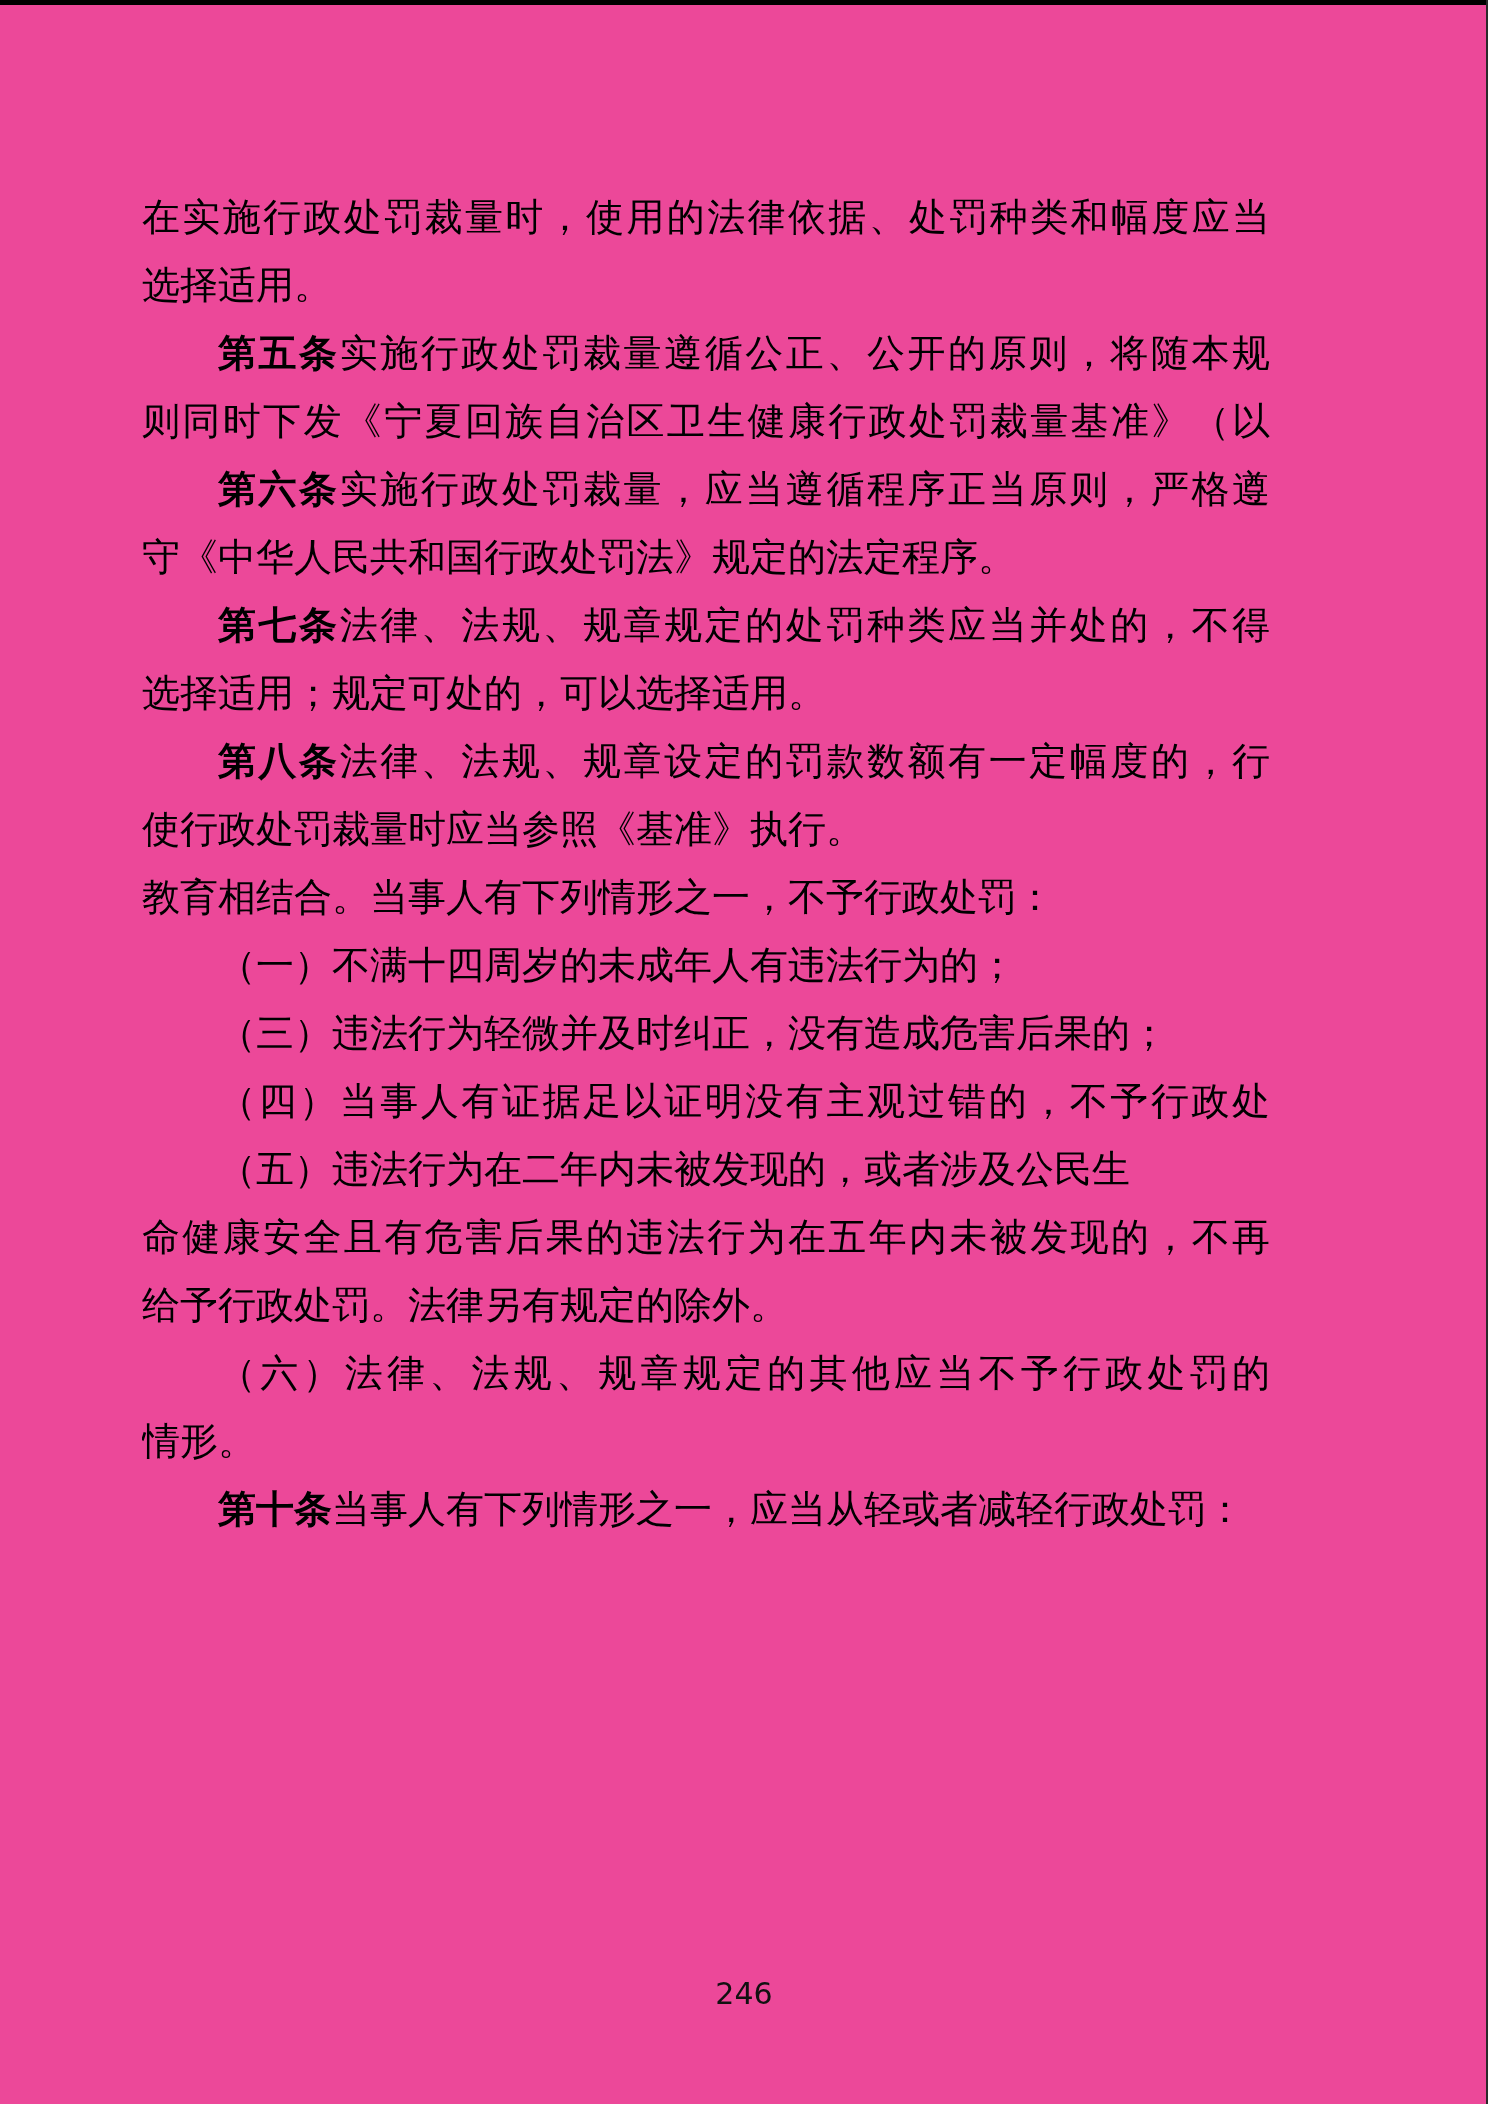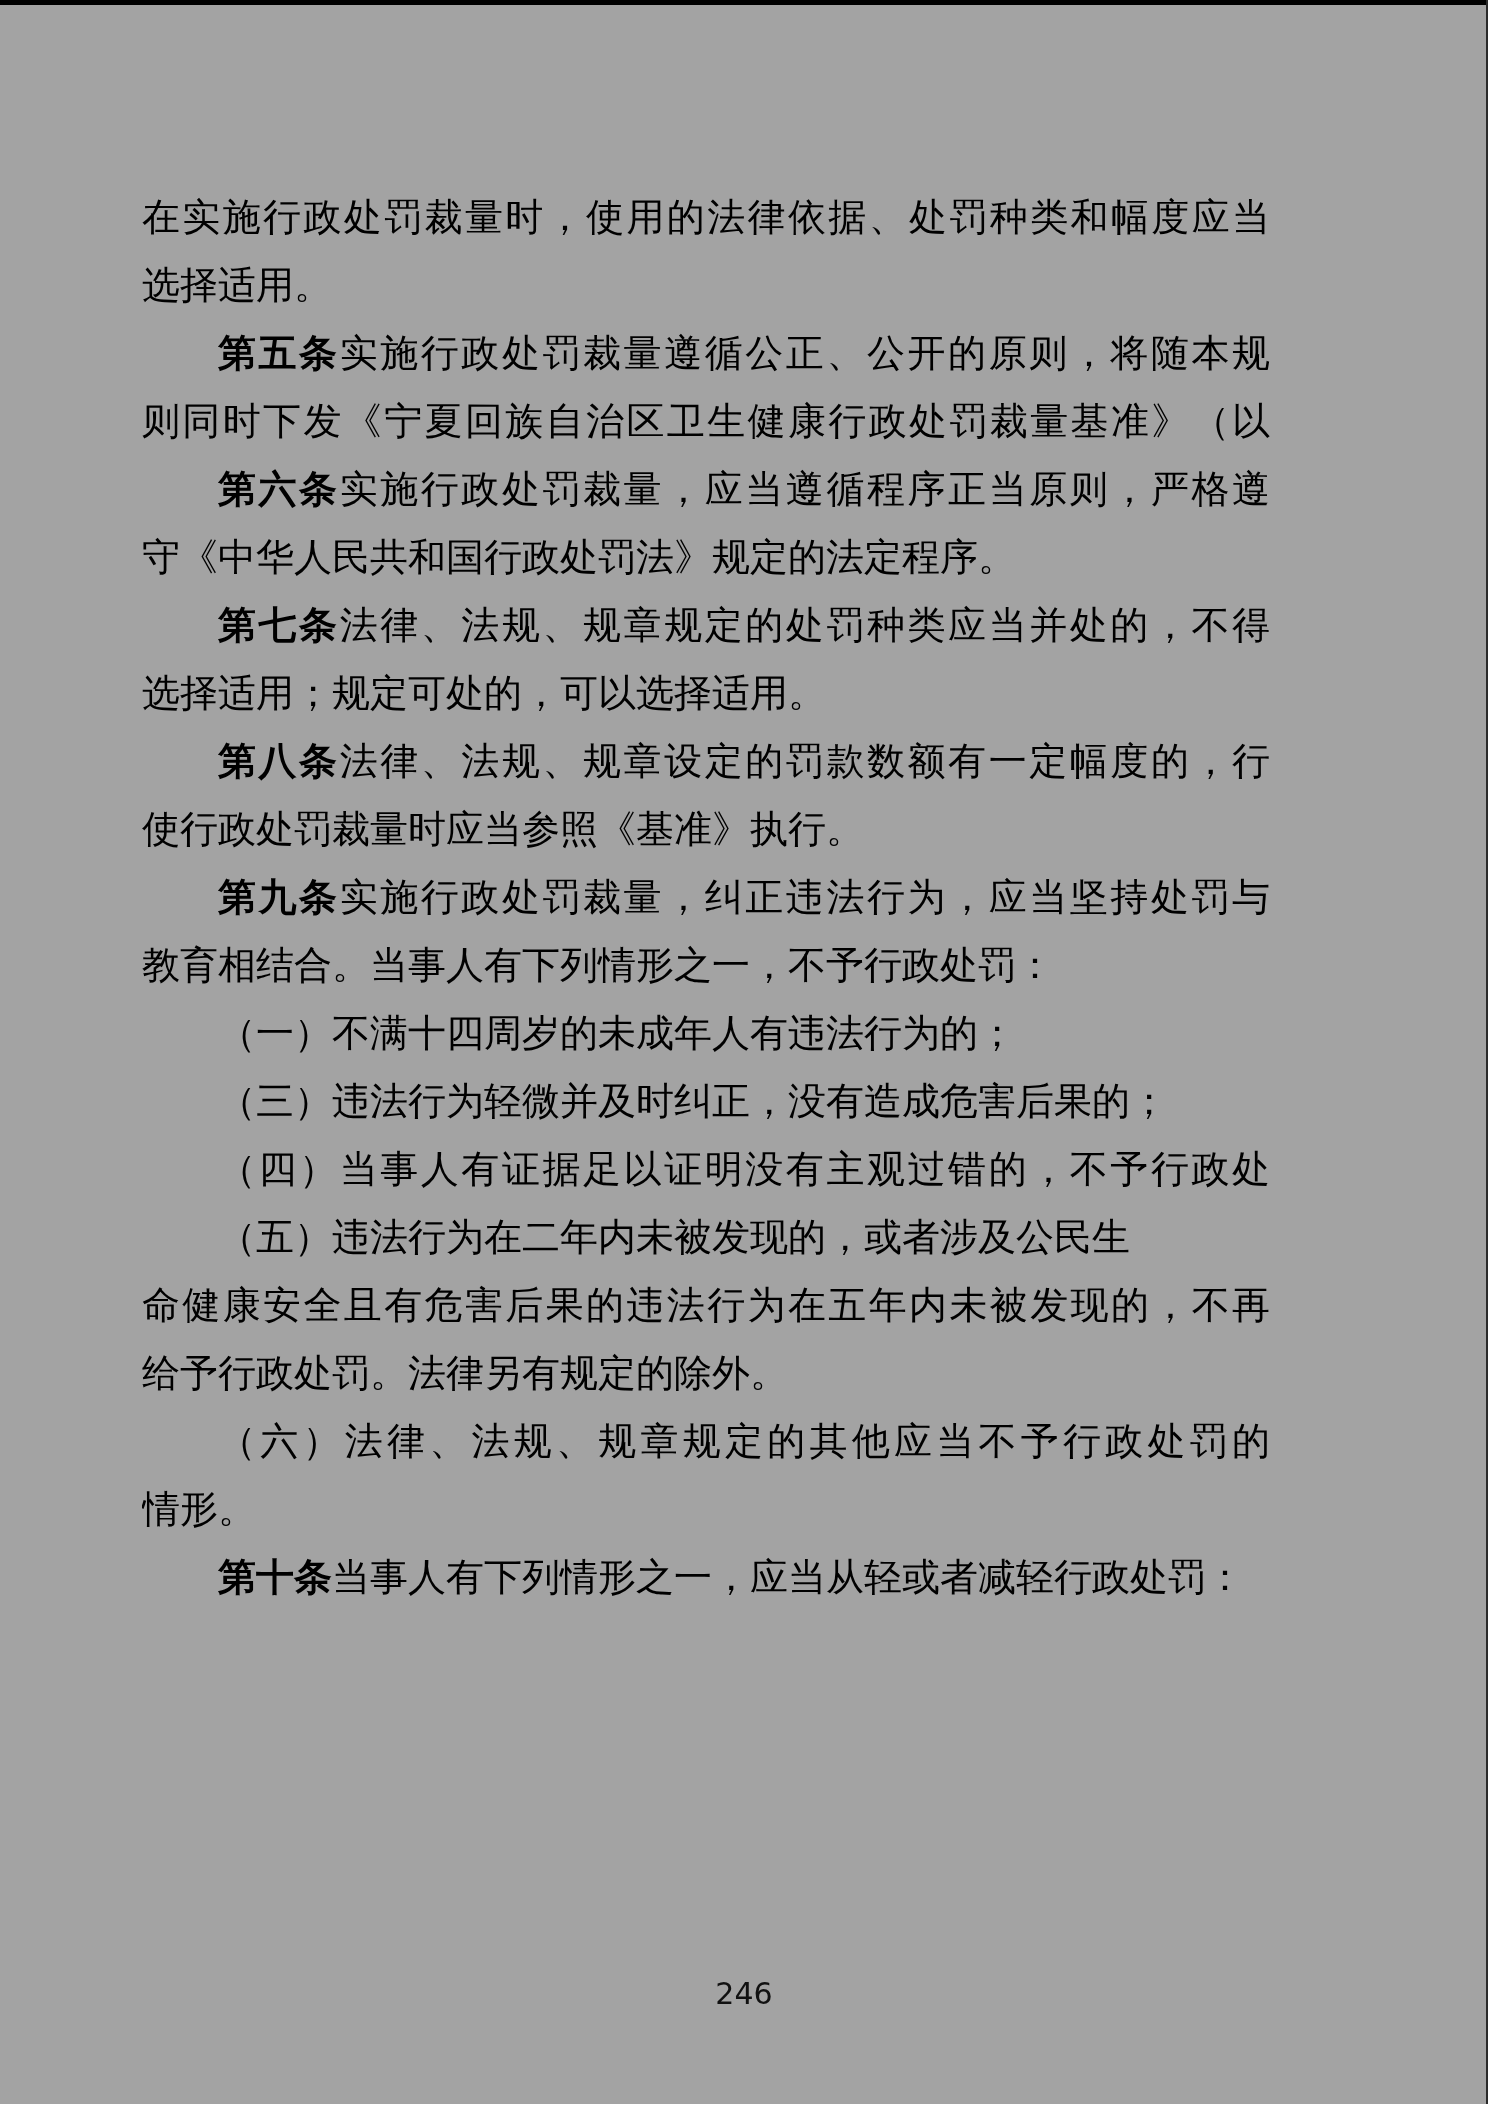--- a/index.html
+++ b/index.html
@@ -1,20 +1,20 @@
 <!DOCTYPE html>
 <html><head>
 <meta charset="utf-8">
 <style>
   html, body { margin: 0; padding: 0; background: #e8e8e8; }
   .page {
     position: relative;
     width: 1488px;
     height: 2104px;
-    background: #a3a3a3;
+    background: #ec4899;
     overflow: hidden;
     font-family: "Liberation Serif", "DejaVu Serif", serif;
     color: #000000;
   }
   .edge-top {
     position: absolute;
     top: 0; left: 0;
     width: 100%; height: 5px;
     background: #000000;
   }
@@ -71,21 +71,20 @@
       <div class="line justify">在实施行政处罚裁量时，使用的法律依据、处罚种类和幅度应当</div>
       <div class="line">选择适用。</div>
       <div class="line indent justify"><b>第五条</b><span>实施行政处罚裁量遵循公正、公开的原则，将随本规</span></div>
       <div class="line justify">则同时下发《宁夏回族自治区卫生健康行政处罚裁量基准》（以</div>
       <div class="line indent justify"><b>第六条</b><span>实施行政处罚裁量，应当遵循程序正当原则，严格遵</span></div>
       <div class="line">守《中华人民共和国行政处罚法》规定的法定程序。</div>
       <div class="line indent justify"><b>第七条</b><span>法律、法规、规章规定的处罚种类应当并处的，不得</span></div>
       <div class="line">选择适用；规定可处的，可以选择适用。</div>
       <div class="line indent justify"><b>第八条</b><span>法律、法规、规章设定的罚款数额有一定幅度的，行</span></div>
       <div class="line">使行政处罚裁量时应当参照《基准》执行。</div>
-      <div class="line indent justify"><b>第九条</b><span>实施行政处罚裁量，纠正违法行为，应当坚持处罚与</span></div>
       <div class="line">教育相结合。当事人有下列情形之一，不予行政处罚：</div>
       <div class="line indent">（一）不满十四周岁的未成年人有违法行为的；</div>
       <div class="line indent">（三）违法行为轻微并及时纠正，没有造成危害后果的；</div>
       <div class="line indent justify">（四）当事人有证据足以证明没有主观过错的，不予行政处</div>
       <div class="line indent">（五）违法行为在二年内未被发现的，或者涉及公民生</div>
       <div class="line justify">命健康安全且有危害后果的违法行为在五年内未被发现的，不再</div>
       <div class="line">给予行政处罚。法律另有规定的除外。</div>
       <div class="line indent justify">（六）法律、法规、规章规定的其他应当不予行政处罚的</div>
       <div class="line">情形。</div>
       <div class="line indent"><b>第十条</b><span>当事人有下列情形之一，应当从轻或者减轻行政处罚：</span></div>

